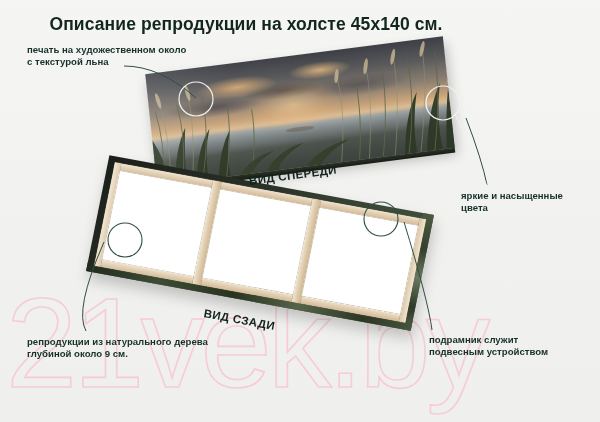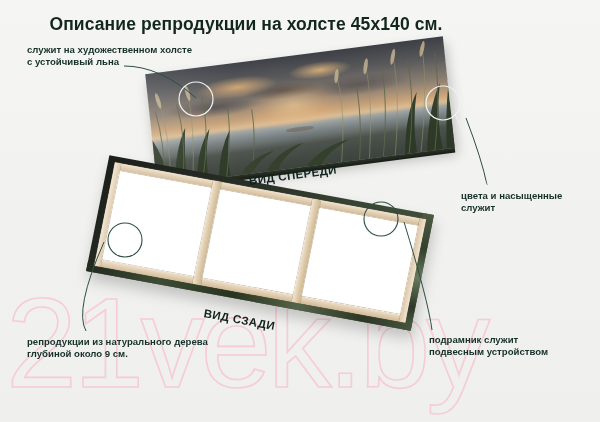--- a/index.html
+++ b/index.html
@@ -306,27 +306,27 @@
     <path d="M455 114 Q470 146 487 186" fill="none" stroke="#f2f2f0" stroke-width="1" opacity="0.95"></path>
 
     <circle cx="125" cy="240" r="17" fill="none" stroke="#2f4f42" stroke-width="1.1"></circle>
     <circle cx="381" cy="219" r="17" fill="none" stroke="#2f4f42" stroke-width="1.1"></circle>
   </svg>
 
   <div class="view-label label-front">ВИД СПЕРЕДИ</div>
   <div class="view-label label-back">ВИД СЗАДИ</div>
 
   <div class="note note-tl">
-    <div>служит на художественном холсте</div>
-    <div>с устойчивый льна</div>
+    <div>печать на художественном около</div>
+    <div>с текстурой льна</div>
   </div>
 
   <div class="note note-tr">
-    <div>цвета и насыщенные</div>
-    <div>служит</div>
+    <div>яркие и насыщенные</div>
+    <div>цвета</div>
   </div>
 
   <div class="note note-bl">
     <div>репродукции из натурального дерева</div>
     <div>глубиной около 9 см.</div>
   </div>
 
   <div class="note note-br">
     <div>подрамник служит</div>
     <div>подвесным устройством</div>

